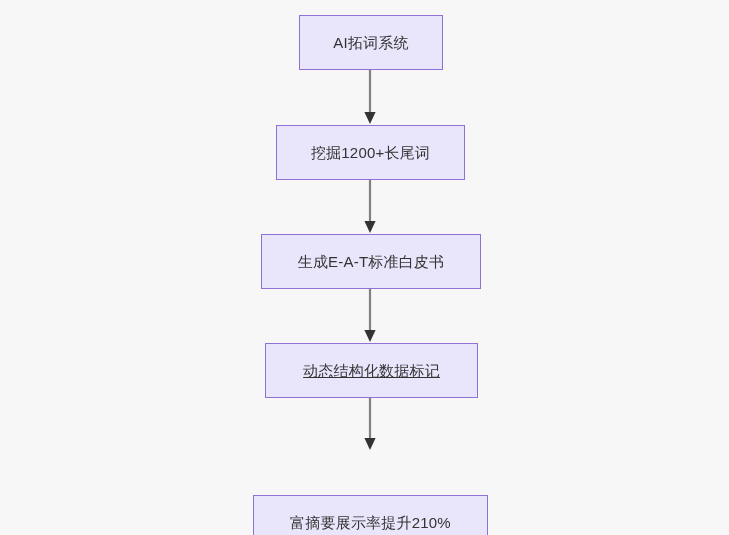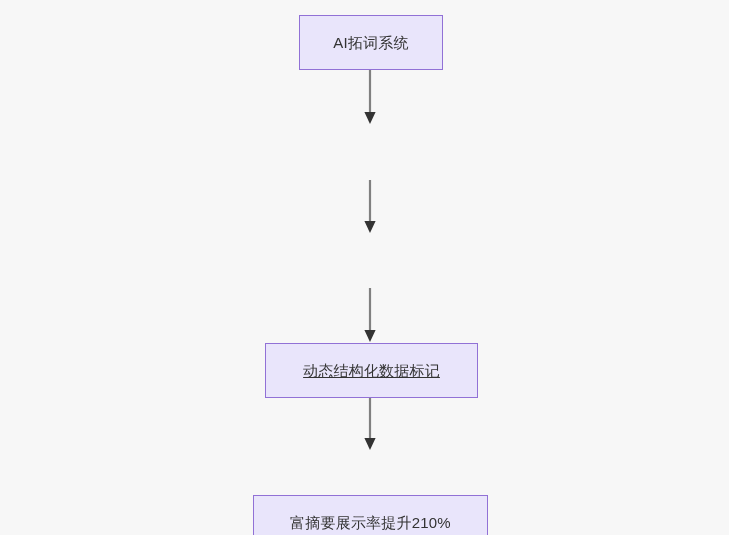--- a/index.html
+++ b/index.html
@@ -76,21 +76,27 @@
     <svg width="22" height="54" viewBox="0 0 22 54" aria-hidden="true">
       <line x1="11" y1="0" x2="11" y2="44" stroke="#808080" stroke-width="2.2"></line>
       <polygon points="11,53 5.4,41 16.6,41" fill="#333333"></polygon>
     </svg>
   </div>
 
   <div class="node" id="node-0" style="left: 299px; top: 15px; width: 144px; height: 55px;">
     <span class="node-label">AI拓词系统</span>
   </div>
 
+  <div class="node" id="node-1" style="left: 276px; top: 125px; width: 189px; height: 55px;">
+    <span class="node-label">挖掘1200+长尾词</span>
+  </div>
 
+  <div class="node" id="node-2" style="left: 261px; top: 234px; width: 220px; height: 55px;">
+    <span class="node-label">生成E-A-T标准白皮书</span>
+  </div>
 
   <div class="node" id="node-3" style="left: 265px; top: 343px; width: 213px; height: 55px; text-decoration: underline;">
     <span class="node-label">动态结构化数据标记</span>
   </div>
 
   <div class="node" id="node-4" style="left: 253px; top: 451px; width: 235px; height: 55px; margin-top: 44px;">
     <span class="node-label">富摘要展示率提升210%</span>
   </div>
 
 </div>

